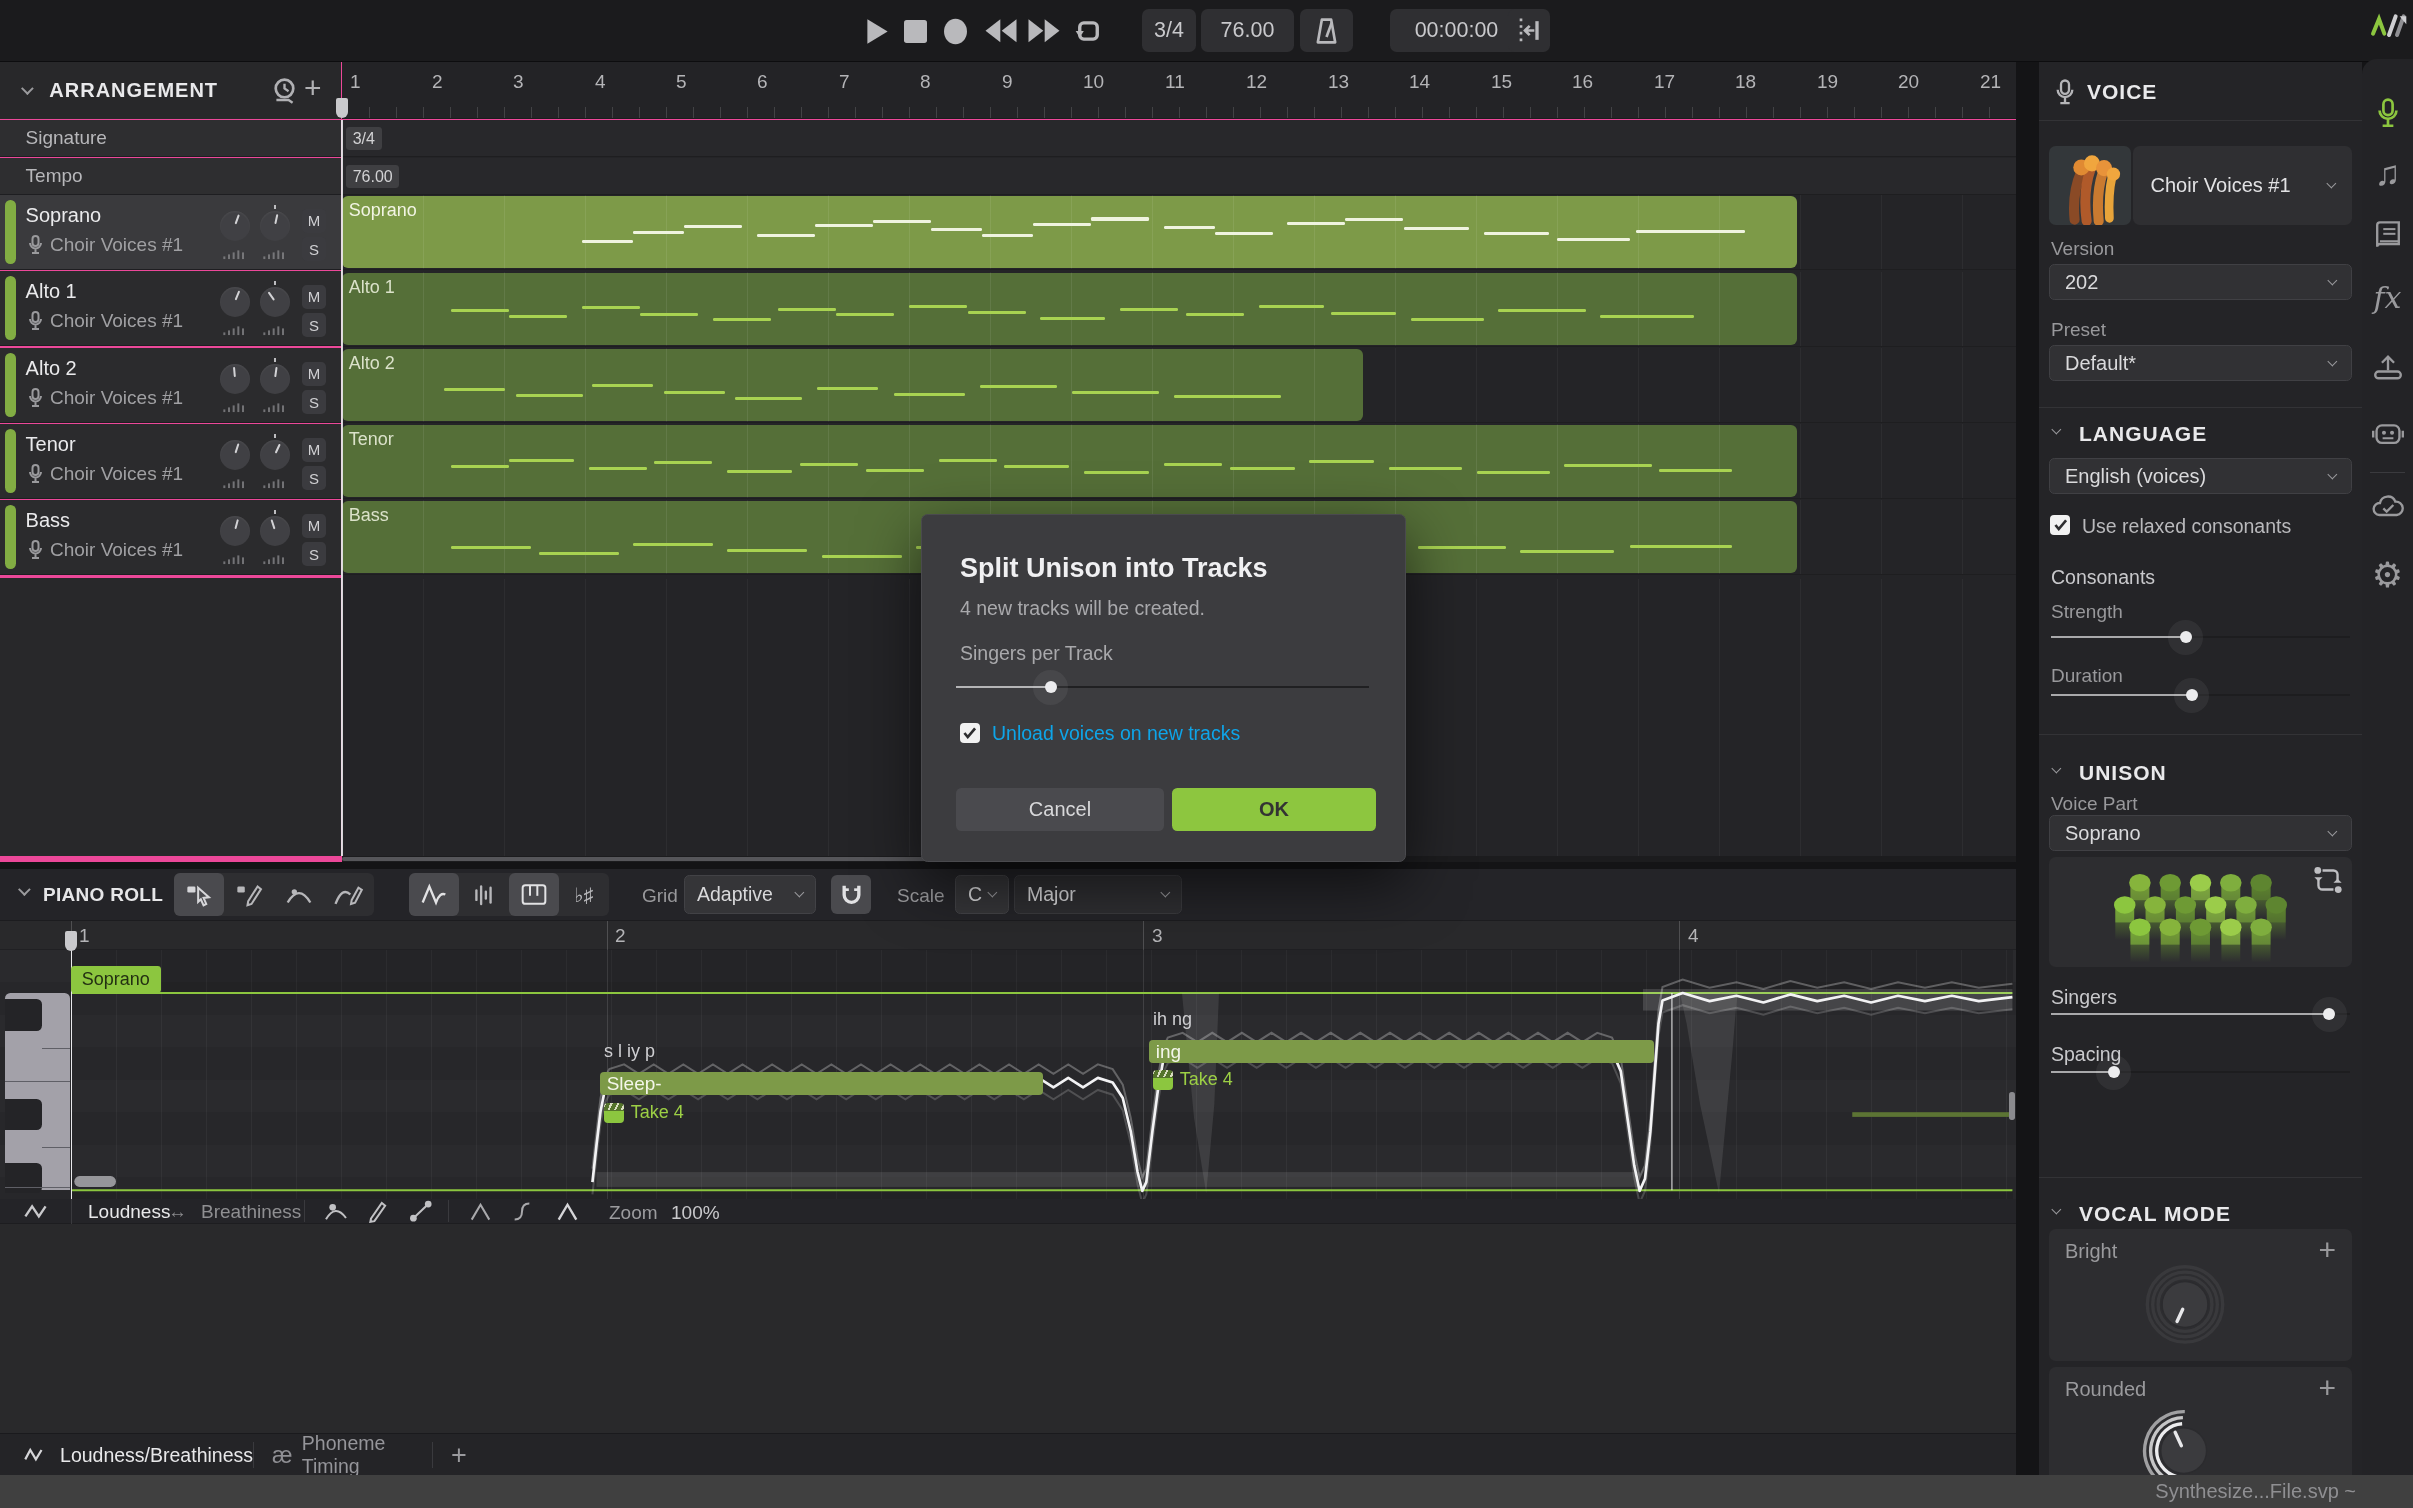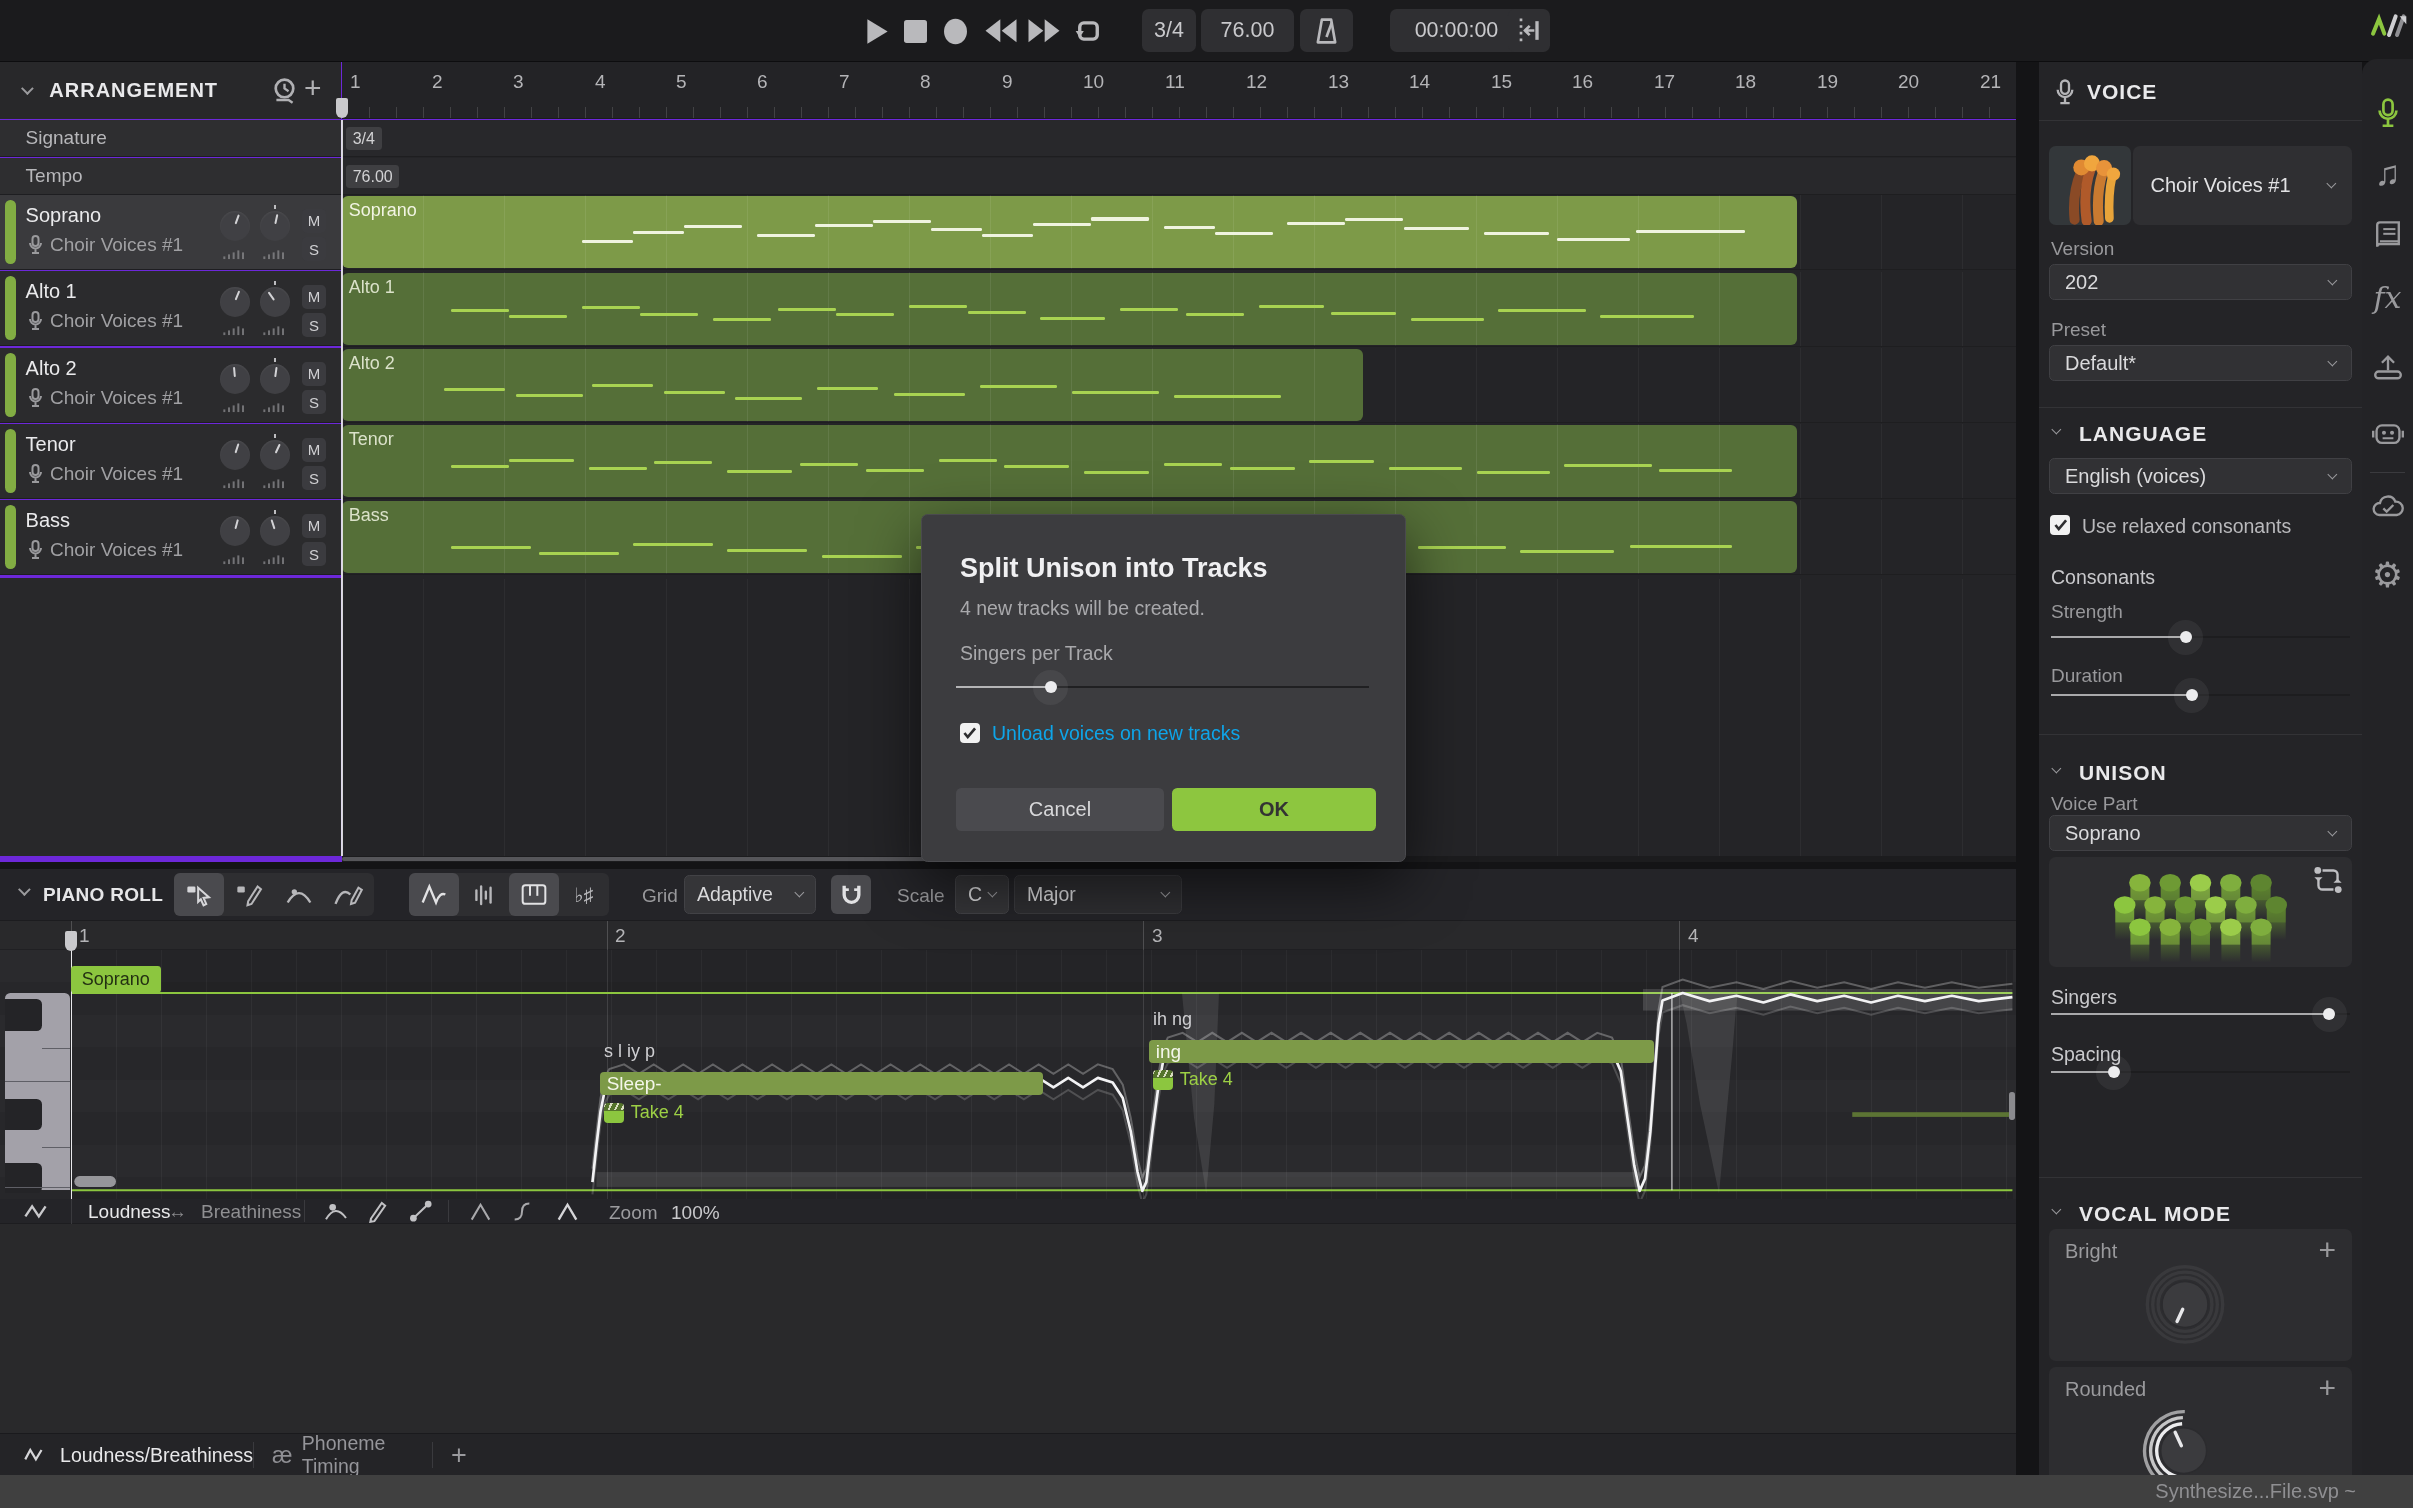--- a/index.html
+++ b/index.html
@@ -9,21 +9,21 @@
   .flex{display:flex;align-items:center;}
   .chev{display:inline-block;width:8.8px;height:8.8px;border-right:2px solid #9a9a9d;border-bottom:2px solid #9a9a9d;transform:rotate(45deg);margin-top:-4px;}
   .chev.sm{width:6.7px;height:6.7px;border-width:1.7px;}
   .sechead{font-size:21px;font-weight:bold;color:#e9e9eb;letter-spacing:1px;}
   .lab{font-size:19px;color:#98989b;}
   
   .topbar{left:0;top:0;width:2413px;height:62px;background:#1b1b1d;border-bottom:1.3px solid #0d0d0f;}
   .tbtn{position:absolute;top:12px;height:38px;display:flex;align-items:center;justify-content:center;}
   .chip{position:absolute;top:9.4px;height:43px;background:#2f2f32;border-radius:6.7px;display:flex;align-items:center;justify-content:center;font-size:21.5px;color:#c9c9cc;}
   
-  .arr{left:0;top:62px;width:2016px;height:800px;background:#6d28d9;}
+  .arr{left:0;top:62px;width:2016px;height:800px;background:#ec4899;}
   .pr{left:0;top:869px;width:2016px;height:606px;background:#29292b;}
   .vp{left:2039px;top:62px;width:323px;height:1413px;background:#242427;overflow:hidden;}
   .strip{left:2362px;top:0;width:51px;height:1508px;}
   .statusbar{left:0;top:1475px;width:2413px;height:34px;background:#404040;}
   
   .arrhead{left:0;top:0;width:341px;height:57px;background:#28282a;}
   .rulerband{left:342px;top:0;width:1674px;height:57px;background:#232326;border-bottom:1.3px solid #1b1b1e;}
   .rulnum{position:absolute;top:9.4px;font-size:19px;color:#b4b4b7;}
   .rulticks{position:absolute;left:0;bottom:0;width:100%;height:10.8px;
     background:repeating-linear-gradient(90deg,rgba(255,255,255,.14) 0 1.3px,transparent 1.3px 27px);}

